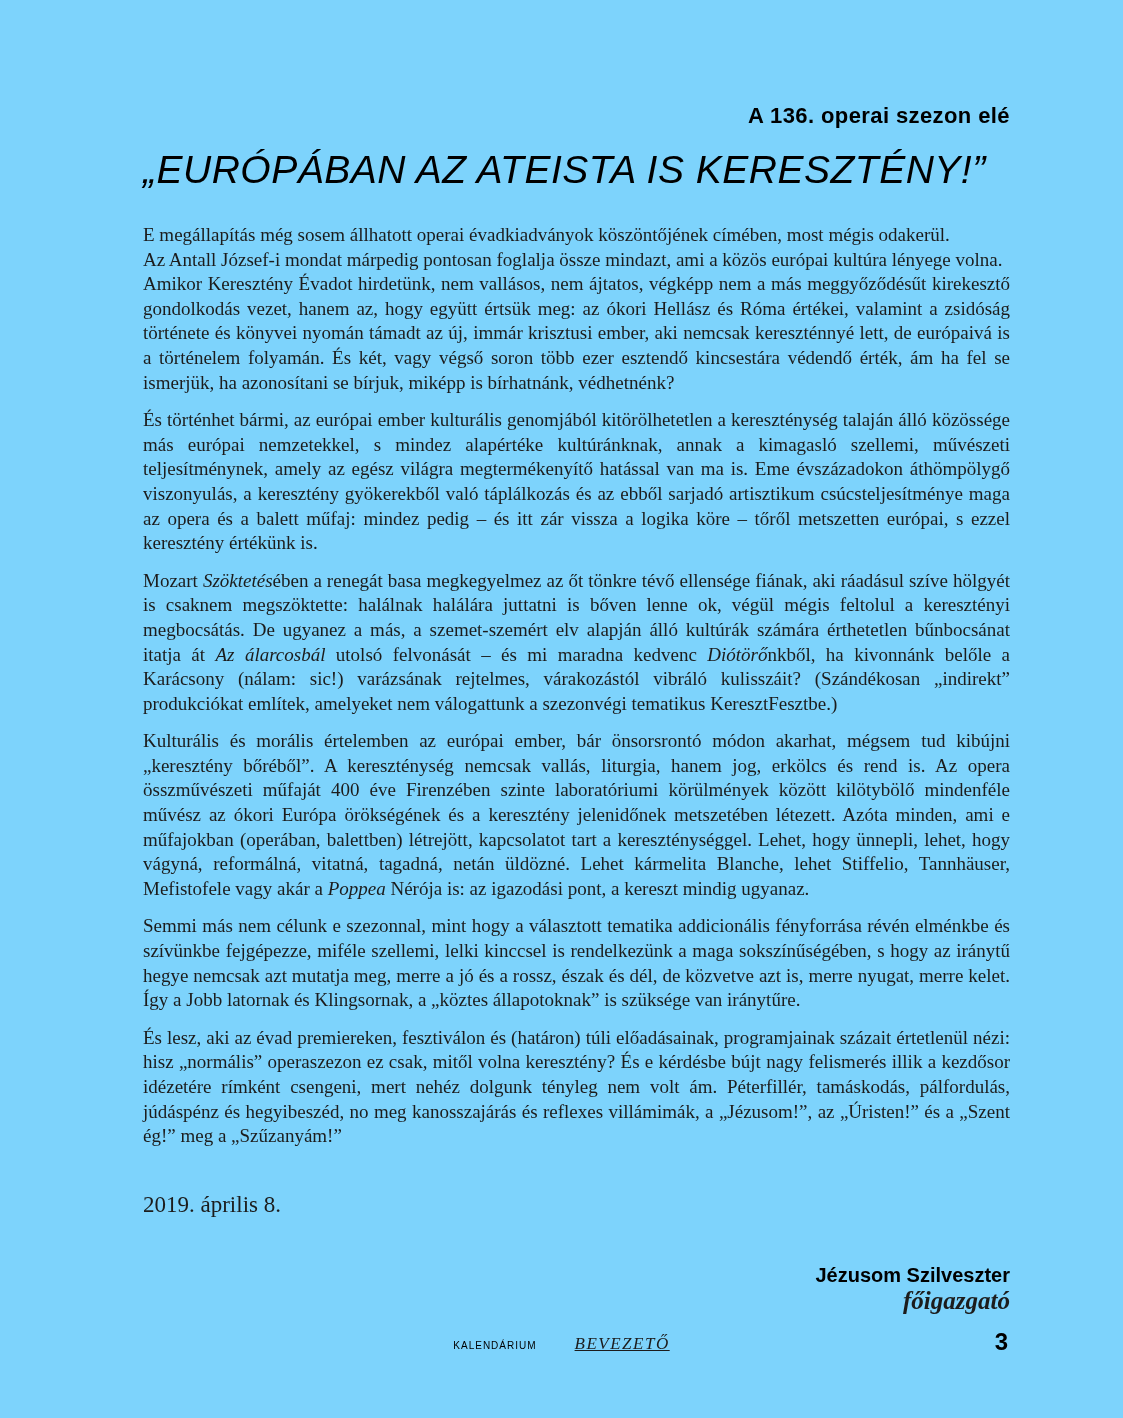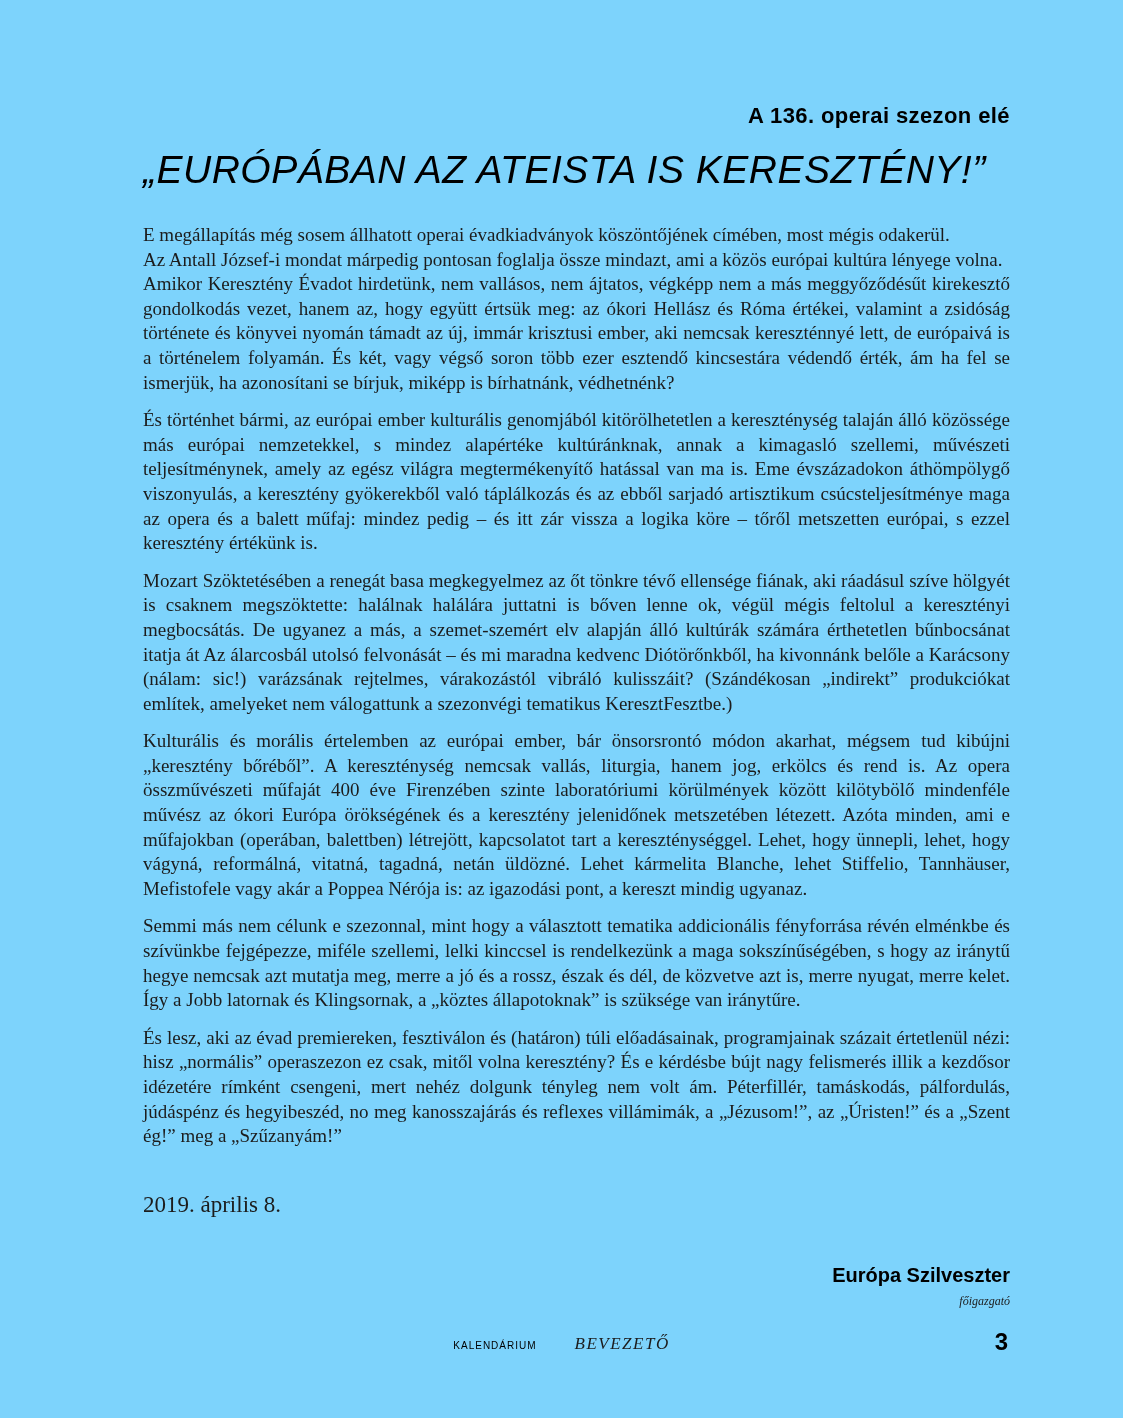--- a/index.html
+++ b/index.html
@@ -46,41 +46,43 @@
   }
   .body-par {
     margin: 0 0 13px 0;
     font-size: 19px;
     line-height: 24.6px;
     text-align: justify;
     white-space: pre-wrap;
     color: #1c1c1c;
   }
   .body-par .it {
+    font-style: italic;
   }
   .date-line {
     margin-top: 43px;
     font-size: 23px;
     color: #1c1c1c;
   }
   .signature {
     margin-top: 44px;
     text-align: right;
     line-height: 26px;
   }
   .sig-name {
     font-family: "Liberation Sans", sans-serif;
     font-weight: 700;
     font-size: 20px;
     color: #000000;
   }
   .sig-role, .sig-org {
     font-style: italic;
-    font-size: 12px;
+    font-size: 25px;
     color: #1c1c1c;
+    font-weight: bold;
   }
   .footer-center {
     position: absolute;
     top: 1334px;
     left: 50%;
     transform: translateX(-50%);
     white-space: nowrap;
   }
   .footer-section {
     font-family: "Liberation Sans", sans-serif;
@@ -91,20 +93,21 @@
     display: inline-block;
   }
   .footer-subsection {
     font-family: "Liberation Serif", serif;
     font-style: italic;
     font-size: 17px;
     letter-spacing: 1.5px;
     color: #1c1c1c;
     display: inline-block;
     margin-left: 34px;
+    text-decoration: underline;
   }
   .page-number {
     position: absolute;
     top: 1328px;
     right: 115px;
     font-family: "Liberation Sans", sans-serif;
     font-weight: 700;
     font-size: 24px;
     color: #000000;
   }
@@ -126,21 +129,21 @@
       <p class="body-par"><span>És történhet bármi, az európai ember kulturális genomjából kitörölhetetlen a kereszténység talaján álló közössége más európai nemzetekkel, s mindez alapértéke kultúránknak, annak a kimagasló szellemi, művészeti teljesítménynek, amely az egész világra megtermékenyítő hatással van ma is. Eme évszázadokon áthömpölygő viszonyulás, a keresztény gyökerekből való táplálkozás és az ebből sarjadó artisztikum csúcsteljesítménye maga az opera és a balett műfaj: mindez pedig – és itt zár vissza a logika köre – tőről metszetten európai, s ezzel keresztény értékünk is.</span></p>
       <p class="body-par"><span>Mozart </span><span class="it">Szöktetés</span><span>ében a renegát basa megkegyelmez az őt tönkre tévő ellensége fiának, aki ráadásul szíve hölgyét is csaknem megszöktette: halálnak halálára juttatni is bőven lenne ok, végül mégis feltolul a keresztényi megbocsátás. De ugyanez a más, a szemet-szemért elv alapján álló kultúrák számára érthetetlen bűnbocsánat itatja át </span><span class="it">Az álarcosbál</span><span> utolsó felvonását – és mi maradna kedvenc </span><span class="it">Diótörő</span><span>nkből, ha kivonnánk belőle a Karácsony (nálam: sic!) varázsának rejtelmes, várakozástól vibráló kulisszáit? (Szándékosan „indirekt” produkciókat említek, amelyeket nem válogattunk a szezonvégi tematikus KeresztFesztbe.)</span></p>
       <p class="body-par"><span>Kulturális és morális értelemben az európai ember, bár önsorsrontó módon akarhat, mégsem tud kibújni „keresztény bőréből”. A kereszténység nemcsak vallás, liturgia, hanem jog, erkölcs és rend is. Az opera összművészeti műfaját 400 éve Firenzében szinte laboratóriumi körülmények között kilötybölő mindenféle művész az ókori Európa örökségének és a keresztény jelenidőnek metszetében létezett. Azóta minden, ami e műfajokban (operában, balettben) létrejött, kapcsolatot tart a kereszténységgel. Lehet, hogy ünnepli, lehet, hogy vágyná, reformálná, vitatná, tagadná, netán üldözné. Lehet kármelita Blanche, lehet Stiffelio, Tannhäuser, Mefistofele vagy akár a </span><span class="it">Poppea</span><span> Nérója is: az igazodási pont, a kereszt mindig ugyanaz.</span></p>
       <p class="body-par"><span>Semmi más nem célunk e szezonnal, mint hogy a választott tematika addicionális fényforrása révén elménkbe és szívünkbe fejgépezze, miféle szellemi, lelki kinccsel is rendelkezünk a maga sokszínűségében, s hogy az iránytű hegye nemcsak azt mutatja meg, merre a jó és a rossz, észak és dél, de közvetve azt is, merre nyugat, merre kelet. Így a Jobb latornak és Klingsornak, a „köztes állapotoknak” is szüksége van iránytűre.</span></p>
       <p class="body-par"><span>És lesz, aki az évad premiereken, fesztiválon és (határon) túli előadásainak, programjainak százait értetlenül nézi: hisz „normális” operaszezon ez csak, mitől volna keresztény? És e kérdésbe bújt nagy felismerés illik a kezdősor idézetére rímként csengeni, mert nehéz dolgunk tényleg nem volt ám. Péterfillér, tamáskodás, pálfordulás, júdáspénz és hegyibeszéd, no meg kanosszajárás és reflexes villámimák, a „Jézusom!”, az „Úristen!” és a „Szent ég!” meg a „Szűzanyám!”</span></p>
     </div>
 
     <div class="date-line">2019. április 8.</div>
 
     <div class="signature">
-      <div class="sig-name">Európa Szilveszter</div>
+      <div class="sig-name">Jézusom Szilveszter</div>
       <div class="sig-role">főigazgató</div>
     </div>
 
   </div>
 
   <div class="footer-center">
     <span class="footer-section">KALENDÁRIUM</span>
     <span class="footer-subsection">BEVEZETŐ</span>
   </div>
 

